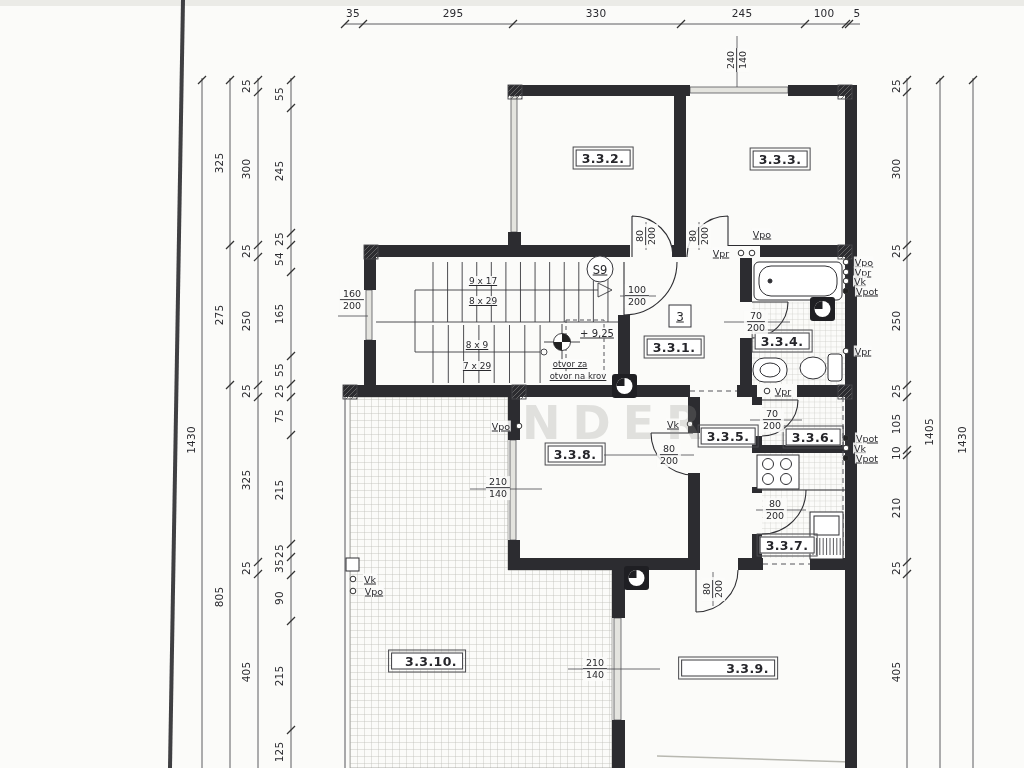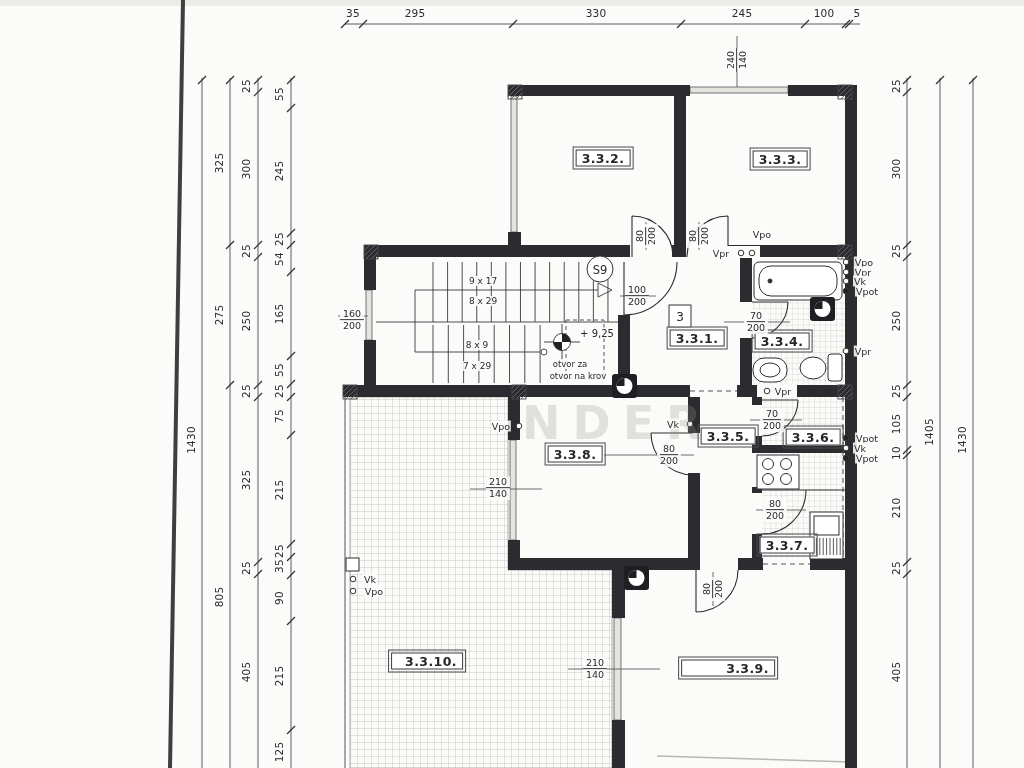--- a/index.html
+++ b/index.html
@@ -13,21 +13,21 @@
   .roombox{position:absolute;transform:translate(-50%,-50%);border:1.4px solid #3c3c40;
        outline:1px solid #4a4a4e;outline-offset:2px;background:#fff;padding:0 5px;
        font-size:12.5px;font-weight:bold;letter-spacing:.4px;white-space:nowrap;}
   .frac{position:absolute;transform:translate(-50%,-50%);display:flex;flex-direction:column;
        align-items:center;font-size:9.5px;line-height:1.2;color:#2a2a2e;
        background:rgba(252,252,250,.85);}
   .frac.v{transform:translate(-50%,-50%) rotate(-90deg);}
   .frac .t{padding:0 3px;border-bottom:1px solid #3c3c40;}
   .frac .b{padding:0 3px;}
   .mark{position:absolute;transform:translate(-50%,-50%);font-size:9.5px;color:#2a2a2e;
-       white-space:nowrap;background:rgba(252,252,250,.88);padding:0 1px;}
+       white-space:nowrap;background:rgba(252,252,250,.88);padding:0 1px;text-decoration:underline;}
   .circle-badge{width:25px;height:25px;border:1.4px solid #35353a;border-radius:50%;
        background:#fff;display:flex;align-items:center;justify-content:center;
        font-size:11.5px;padding:0;}
   .box-badge{width:21px;height:21px;border:1.3px solid #35353a;background:#fff;
        display:flex;align-items:center;justify-content:center;font-size:12px;padding:0;}
   .watermark{position:absolute;left:522px;top:396px;font-size:46px;font-weight:bold;
        letter-spacing:12px;color:rgba(148,148,142,.26);pointer-events:none;}
 </style>
 </head>
 <body>
@@ -285,35 +285,35 @@
         <line x1="940" y1="78" x2="940" y2="768" stroke="#4a4a4f" stroke-width="0.9"></line>
         <line x1="936" y1="84" x2="944" y2="76" stroke="#333" stroke-width="1.2"></line>
         <line x1="973" y1="78" x2="973" y2="768" stroke="#4a4a4f" stroke-width="0.9"></line>
         <line x1="969" y1="84" x2="977" y2="76" stroke="#333" stroke-width="1.2"></line>
       </g>
   </svg>
 
   <div class="watermark">NDER</div>
 
   <div id="overlay">
-      <div class="roombox" style="left: 674px; top: 338px; margin-left: 23px;">3.3.1.</div>
+      <div class="roombox" style="left: 674px; top: 347px;">3.3.1.</div>
       <div class="roombox" style="left: 603px; top: 158px;">3.3.2.</div>
       <div class="roombox" style="left: 780px; top: 159px;">3.3.3.</div>
       <div class="roombox" style="left: 782px; top: 341px;">3.3.4.</div>
       <div class="roombox" style="left: 728px; top: 436px;">3.3.5.</div>
       <div class="roombox" style="left: 813px; top: 437px;">3.3.6.</div>
       <div class="roombox" style="left: 787px; top: 545px;">3.3.7.</div>
       <div class="roombox" style="left: 575px; top: 426px; margin-top: 28px;">3.3.8.</div>
       <div class="roombox" style="left: 728px; top: 668px; padding-left: 44px;">3.3.9.</div>
       <div class="roombox" style="left: 427px; top: 661px; padding-left: 13px;">3.3.10.</div>
       <div class="frac v" style="left: 737px; top: 60px;">
         <span class="t">240</span>
         <span class="b">140</span>
       </div>
-      <div class="frac" style="left: 352px; top: 320px;">
+      <div class="frac" style="left: 352px; top: 300px;">
         <span class="t">160</span>
         <span class="b">200</span>
       </div>
       <div class="frac" style="left: 498px; top: 488px;">
         <span class="t">210</span>
         <span class="b">140</span>
       </div>
       <div class="frac" style="left: 595px; top: 669px;">
         <span class="t">210</span>
         <span class="b">140</span>
@@ -368,21 +368,21 @@
       <div class="mark" style="left: 597px; top: 333px; font-size: 10px;">+ 9,25</div>
       <div class="mark" style="left: 483px; top: 281px; font-size: 9px;">9 x 17</div>
       <div class="mark" style="left: 483px; top: 301px; font-size: 9px;">8 x 29</div>
       <div class="mark" style="left: 477px; top: 345px; font-size: 9px;">8 x 9</div>
       <div class="mark" style="left: 477px; top: 366px; font-size: 9px;">7 x 29</div>
       <div class="mark" style="left: 570px; top: 364px; font-size: 8.5px;">otvor za</div>
       <div class="mark" style="left: 578px; top: 376px; font-size: 8.5px;">otvor na krov</div>
       <div class="mark circle-badge" style="left: 600px; top: 269px;">S9</div>
       <div class="mark box-badge" style="left: 680px; top: 316px;">3</div>
       <div class="lbl" style="left: 353px; top: 13px;">35</div>
-      <div class="lbl" style="left: 415px; top: 13px;">295</div>
+      <div class="lbl" style="left: 453px; top: 13px;">295</div>
       <div class="lbl" style="left: 596px; top: 13px;">330</div>
       <div class="lbl" style="left: 742px; top: 13px;">245</div>
       <div class="lbl" style="left: 824px; top: 13px;">100</div>
       <div class="lbl" style="left: 857px; top: 13px;">5</div>
       <div class="lbl v" style="left: 191px; top: 440px;">1430</div>
       <div class="lbl v" style="left: 219px; top: 163px;">325</div>
       <div class="lbl v" style="left: 219px; top: 315px;">275</div>
       <div class="lbl v" style="left: 219px; top: 597px;">805</div>
       <div class="lbl v" style="left: 246px; top: 86px;">25</div>
       <div class="lbl v" style="left: 246px; top: 169px;">300</div>

